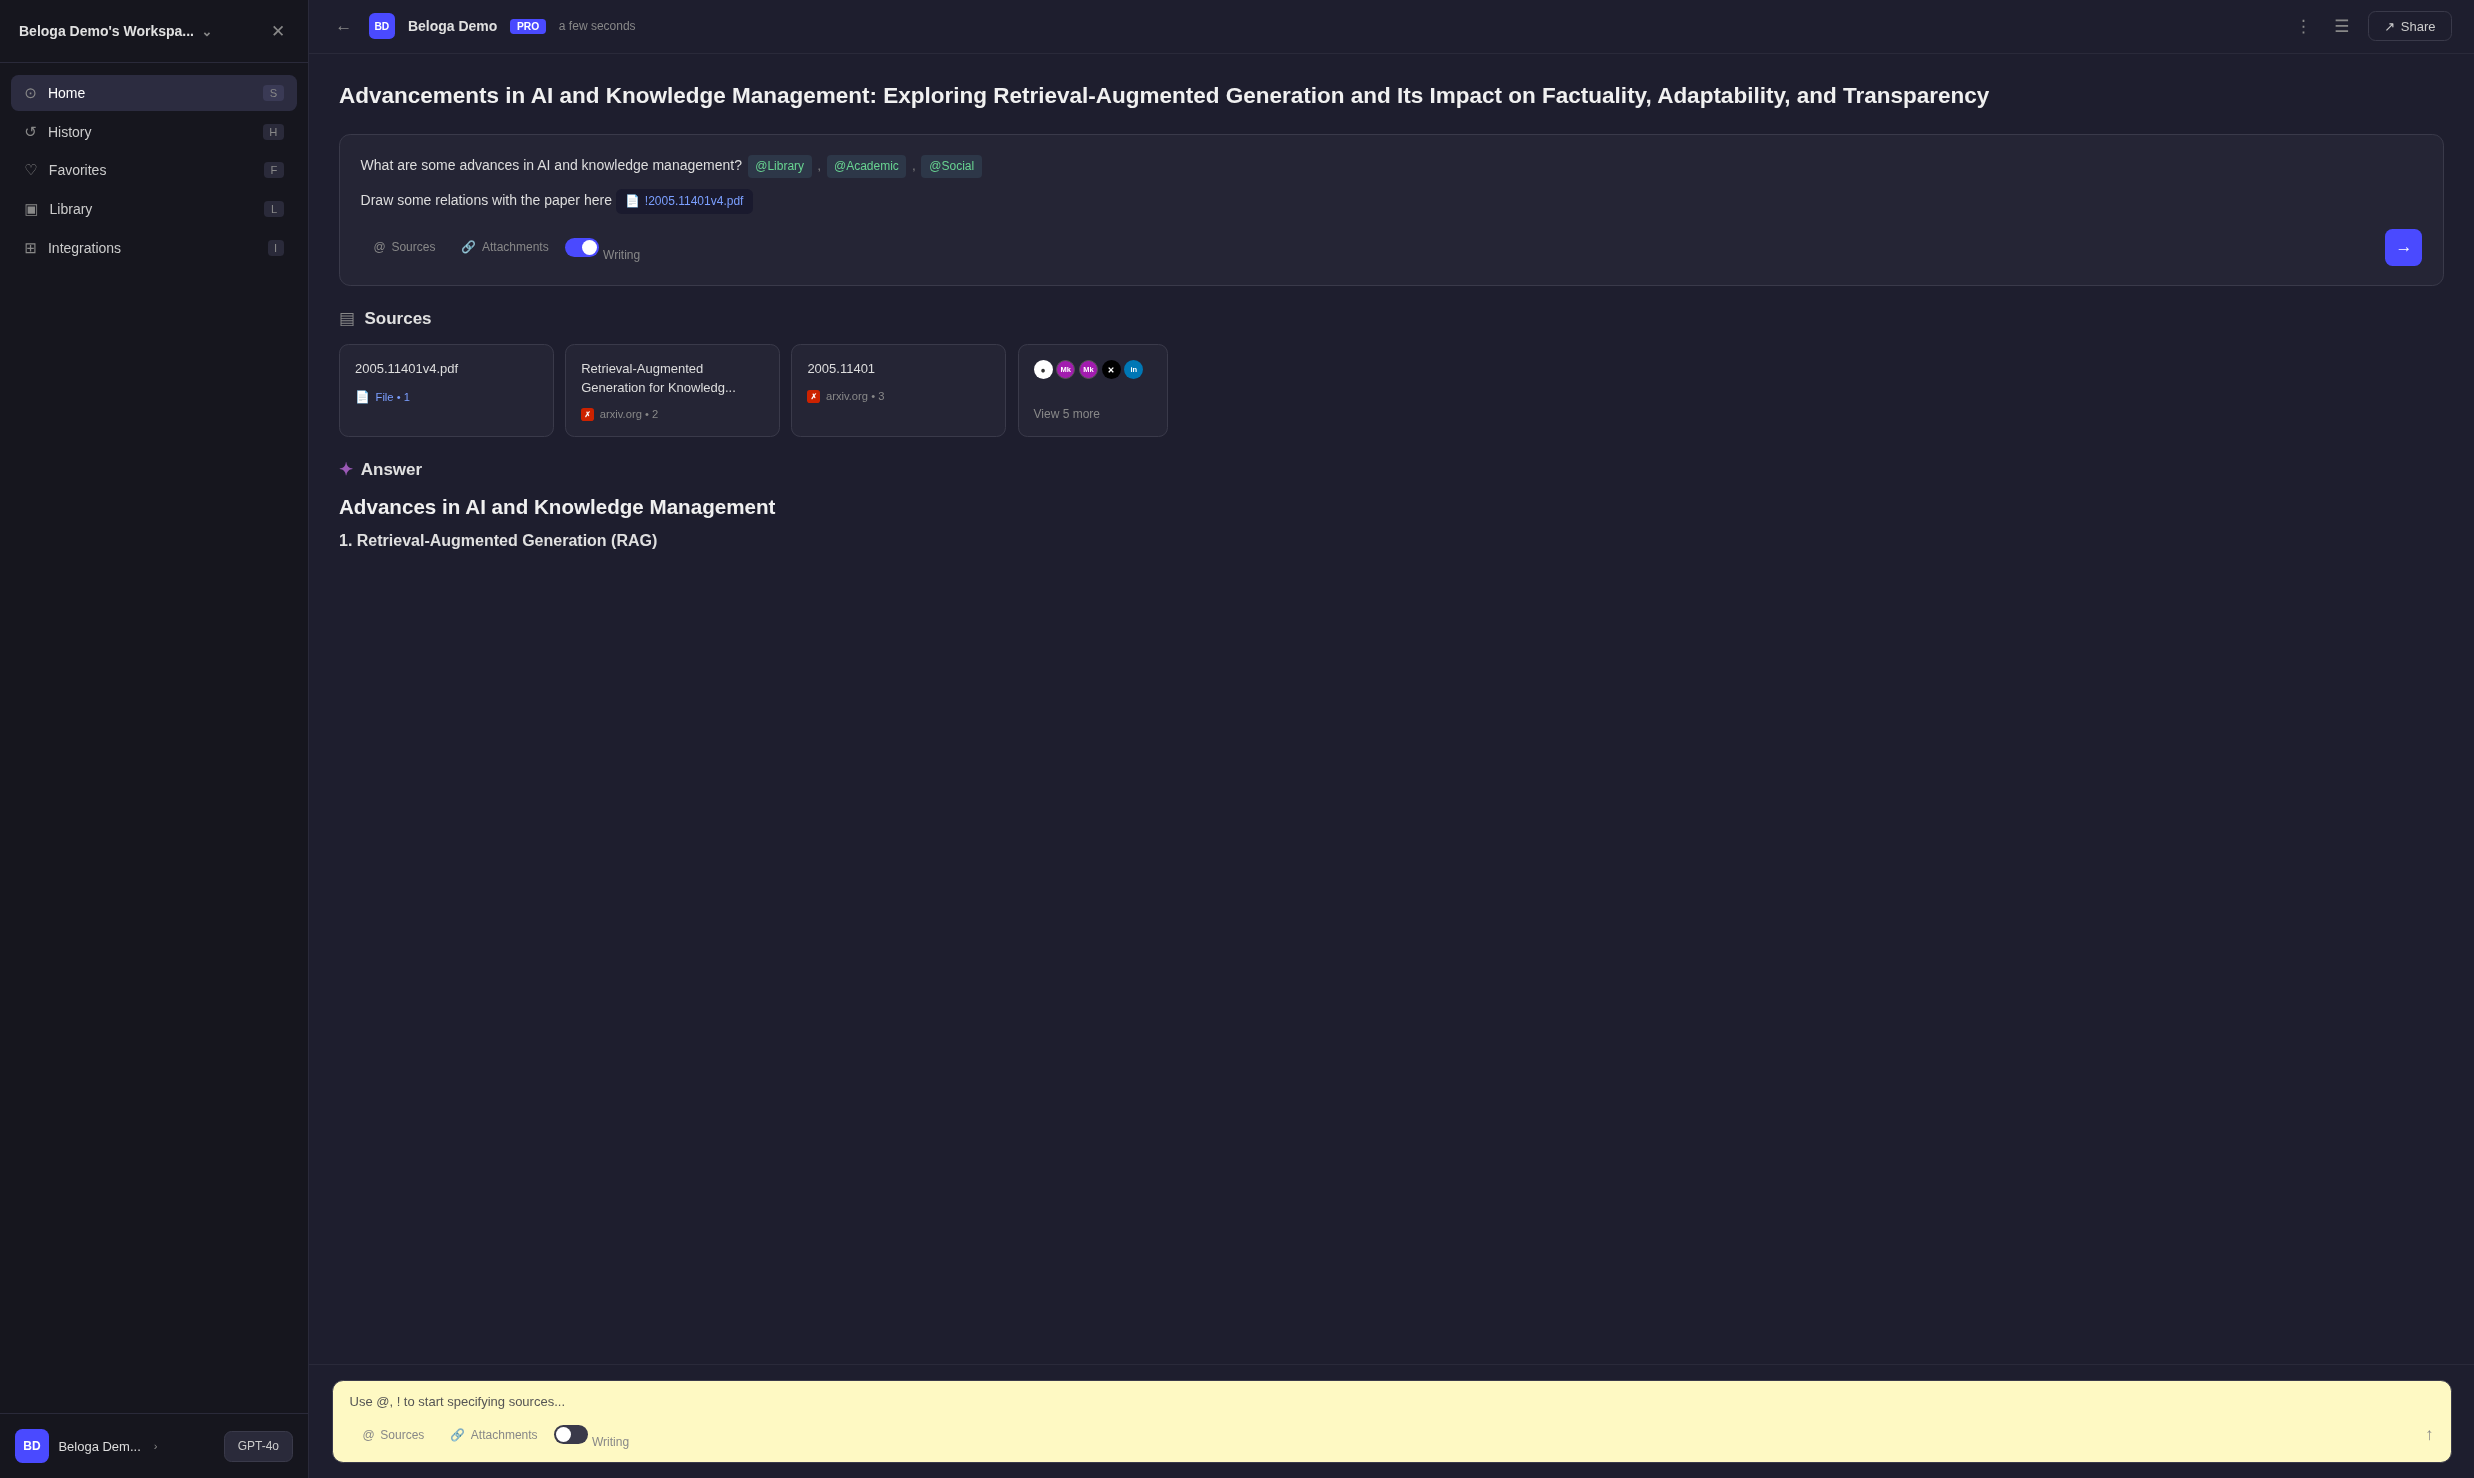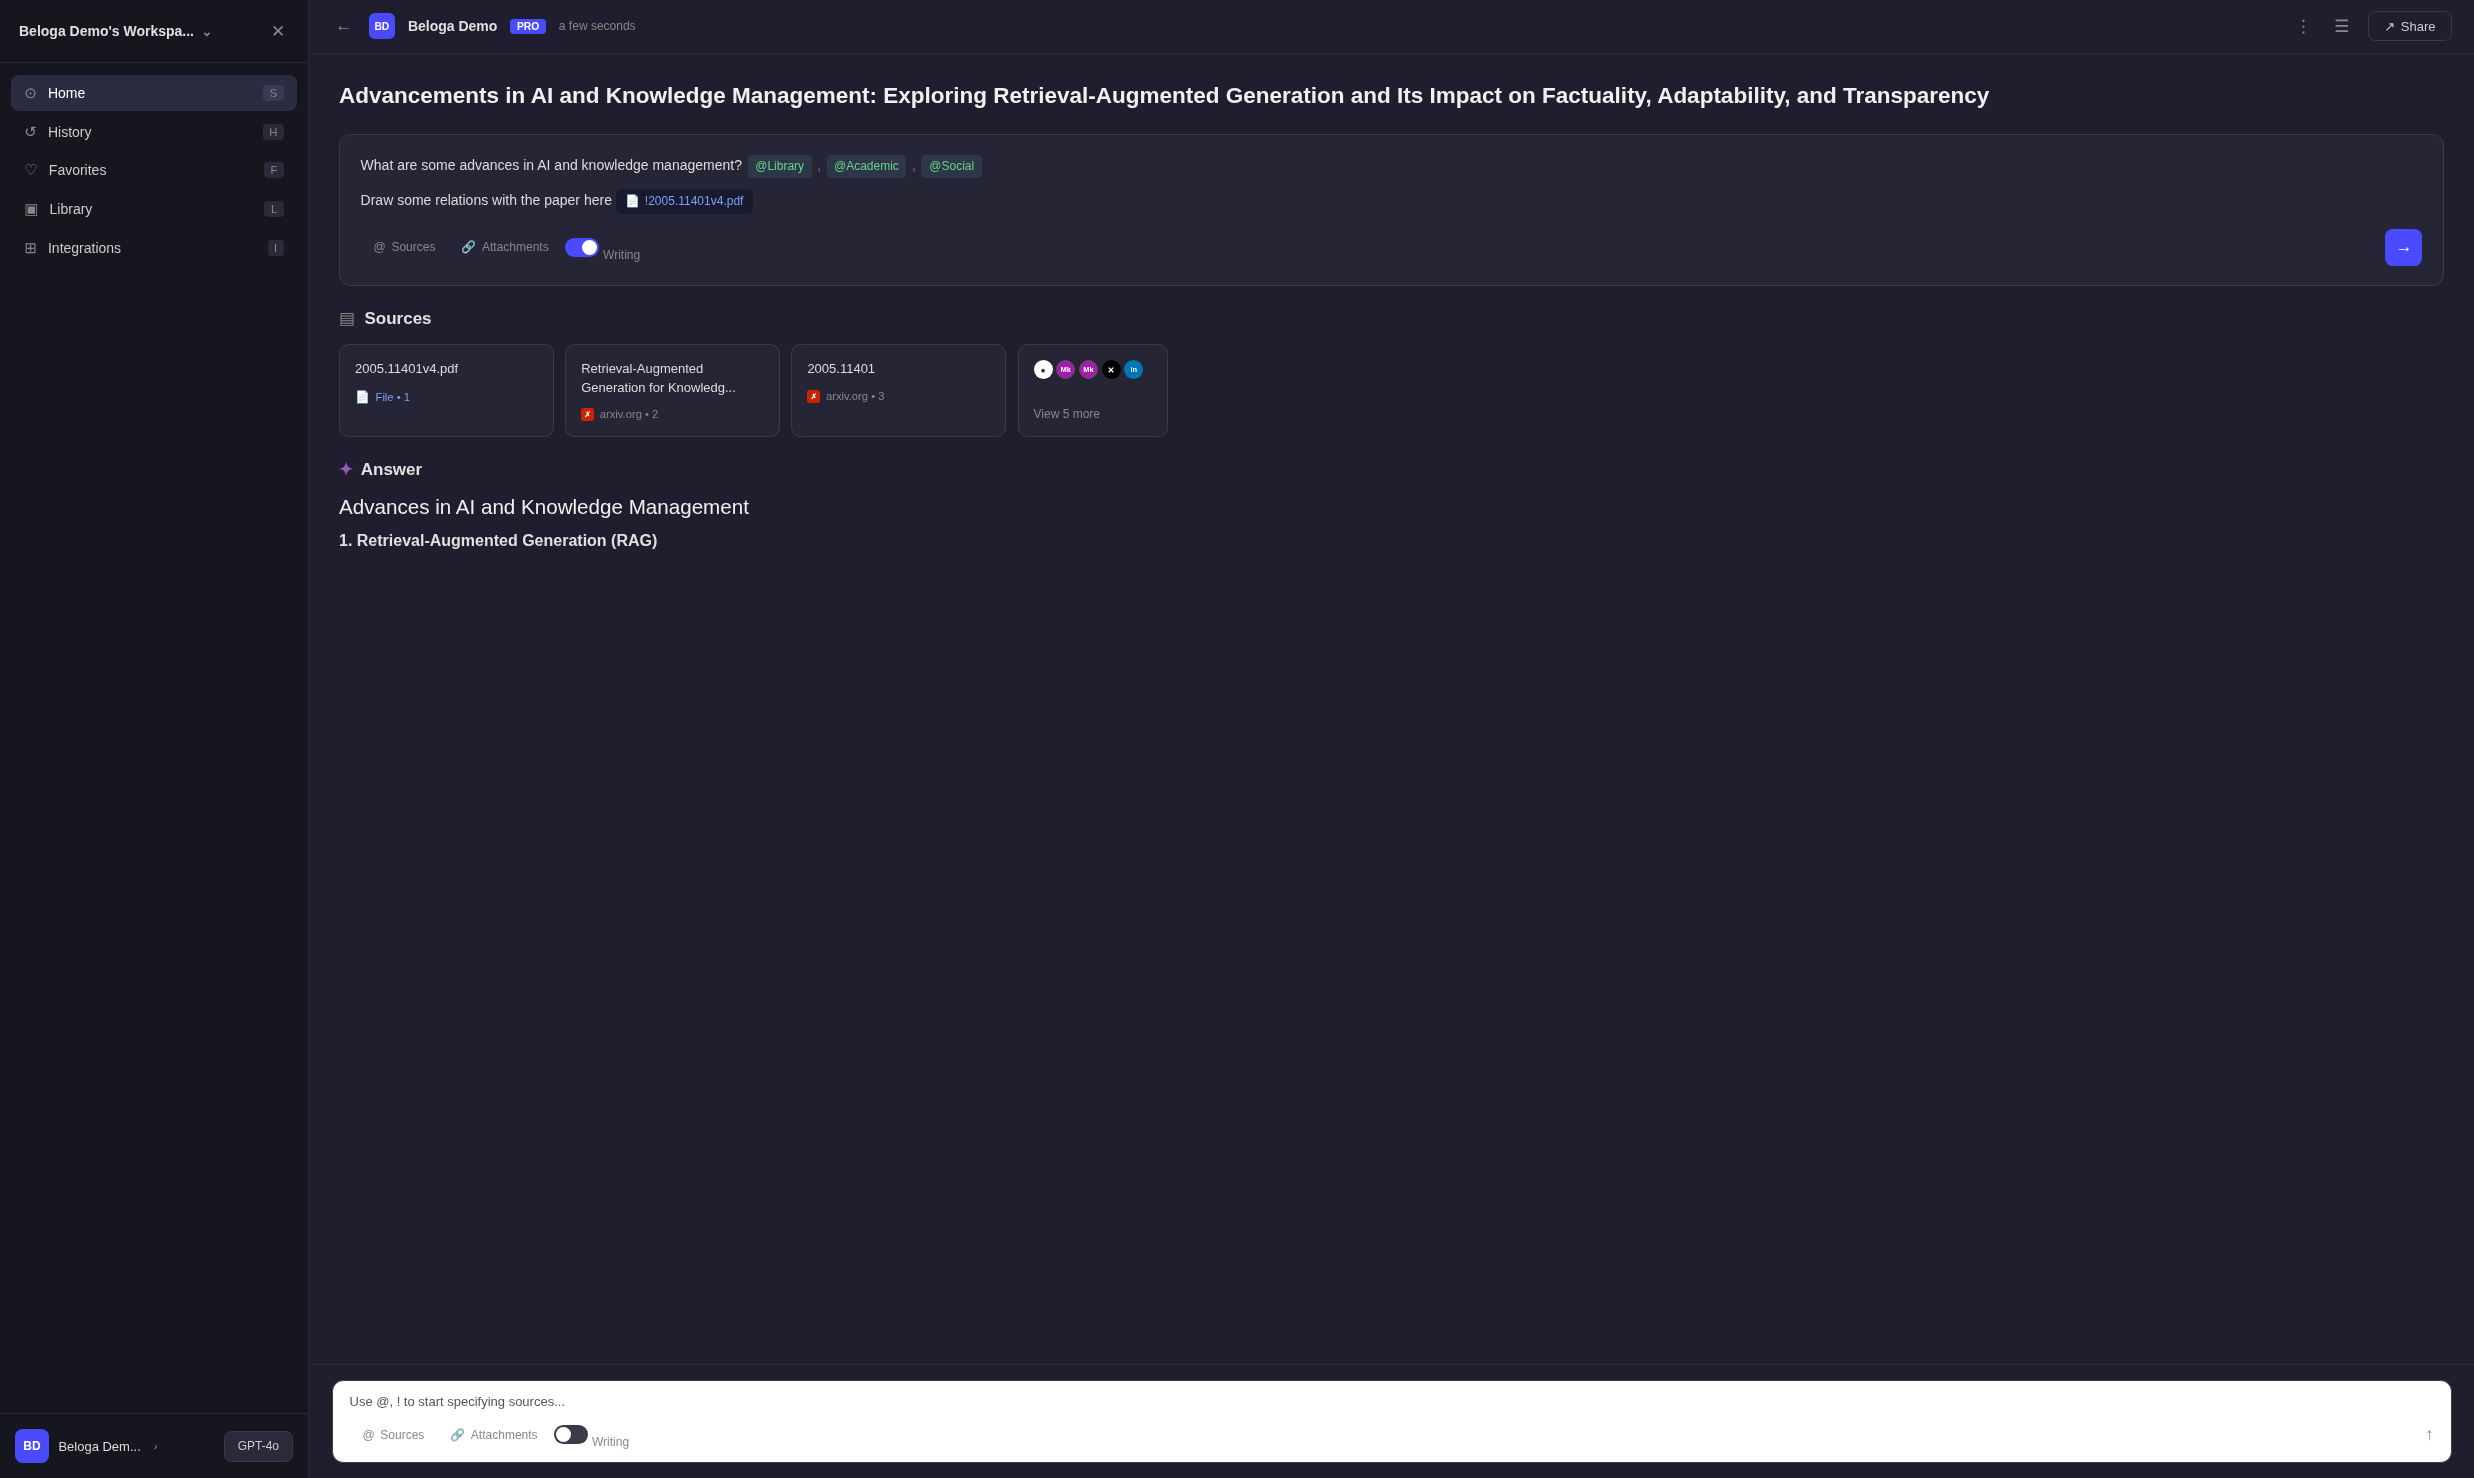--- a/index.html
+++ b/index.html
@@ -411,39 +411,39 @@
       align-items: center;
       gap: 7.5px;
       font-size: 17px;
       font-weight: 600;
       color: #e0e0e0;
       margin-bottom: 15px;
     }
     .sparkle { color: #9b59b6; font-size: 17px; }
     .answer-title {
       font-size: 20.6px;
-      font-weight: 400;
+      font-weight: 700;
       color: #f0f0f0;
       margin-bottom: 13px;
     }
     .answer-subtitle {
       font-size: 16px;
       font-weight: 600;
       color: #e0e0e0;
       margin-bottom: 0;
     }
 
     
     .bottom-input-area {
       border-top: 0.9px solid #2a2a3a;
       padding: 15px 22.5px;
       background: #1e1e2e;
     }
     .bottom-input-box {
-      background: #ffffff;
+      background: #fef9c3;
       border-radius: 11.2px;
       padding: 13px 17px;
       border: 0.9px solid #3a3a4a;
     }
     .bottom-input-placeholder {
       font-size: 13px;
       color: #555;
       margin-bottom: 11.2px;
     }
     .bottom-actions {

